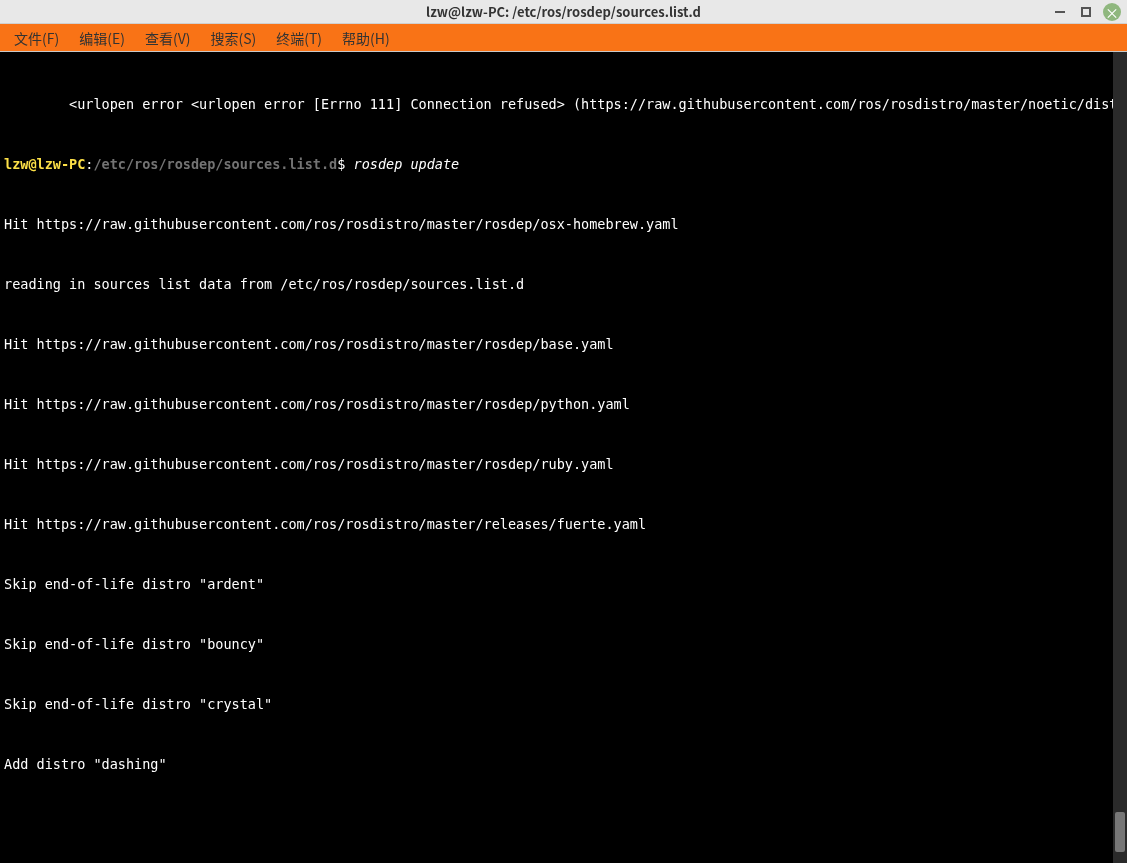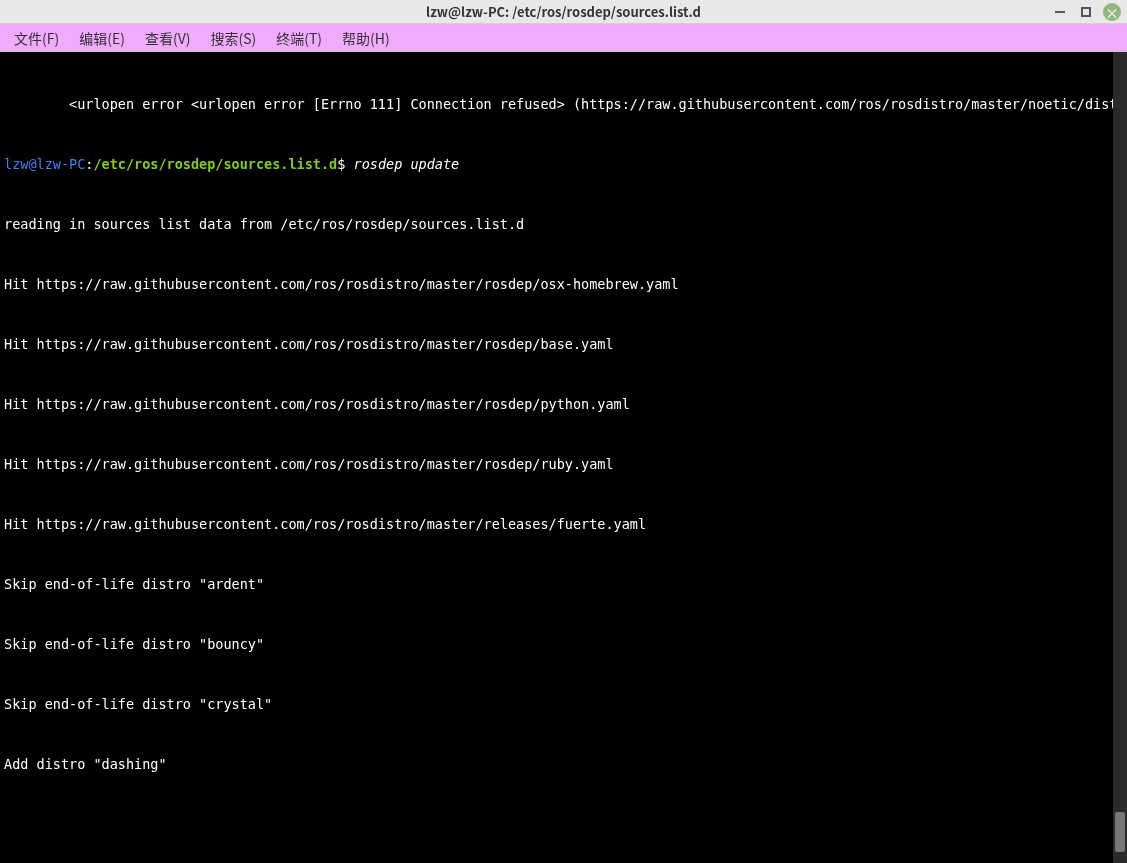--- a/index.html
+++ b/index.html
@@ -33,21 +33,21 @@
       gap: 8px;
       align-items: center;
     }
     .win-btn { width: 18px; height: 18px; display:flex; align-items:center; justify-content:center; cursor:pointer; }
     .win-btn.min::before { content:""; width:10px; height:2px; background:#555; display:block; }
     .win-btn.max::before { content:""; width:10px; height:10px; border:2px solid #555; display:block; box-sizing:border-box; }
     .win-btn.close { background:#8fb77e; border-radius:50%; }
     .win-btn.close::before { content:"×"; color:#fff; font-size:14px; line-height:1; }
     .menubar {
       height: 28px;
-      background: #f0abfc;
+      background: #f97316;
       display: flex;
       align-items: center;
       padding: 0 6px;
       gap: 4px;
       font-size: 14px;
       color: #333;
       border-bottom: 1px solid #c8c8c8;
     }
     .menubar-item { padding: 3px 8px; cursor:pointer; }
     .terminal {
@@ -56,22 +56,22 @@
       color: #fff;
       font-family: "DejaVu Sans Mono", "Noto Sans Mono CJK SC", monospace;
       font-size: 13.5px;
       line-height: 20px;
       padding: 2px 4px;
       overflow: hidden;
       position: relative;
       white-space: pre;
     }
     .term-line { white-space: pre; }
-    .user { color: #3b82f6; font-weight: normal; margin-top: 39px; }
-    .path { color: #84cc16; font-weight: bold; }
+    .user { color: #fde047; font-weight: bold; margin-top: 39px; }
+    .path { color: #737373; font-weight: bold; }
     .dollar { color: #fff; }
     .cmd { color: #fff; font-style: italic; }
     .out { color: #fff; }
     .scrollbar {
       position: absolute;
       right: 0;
       top: 0;
       bottom: 0;
       width: 14px;
       background: #2a2a2a;
@@ -101,22 +101,22 @@
   <div class="menubar-item">编辑(E)</div>
   <div class="menubar-item">查看(V)</div>
   <div class="menubar-item">搜索(S)</div>
   <div class="menubar-item">终端(T)</div>
   <div class="menubar-item">帮助(H)</div>
 </div>
 
 <div class="terminal">
   <div class="term-line out">        &lt;urlopen error &lt;urlopen error [Errno 111] Connection refused&gt; (https://raw.githubusercontent.com/ros/rosdistro/master/noetic/distribution.yaml)&gt;</div>
   <div class="term-line"><span class="user">lzw@lzw-PC</span><span class="dollar">:</span><span class="path">/etc/ros/rosdep/sources.list.d</span><span class="dollar">$</span><span class="cmd"> rosdep update</span></div>
+  <div class="term-line out">Hit https://raw.githubusercontent.com/ros/rosdistro/master/rosdep/osx-homebrew.yaml</div>
   <div class="term-line out">reading in sources list data from /etc/ros/rosdep/sources.list.d</div>
-  <div class="term-line out">Hit https://raw.githubusercontent.com/ros/rosdistro/master/rosdep/osx-homebrew.yaml</div>
   <div class="term-line out">Hit https://raw.githubusercontent.com/ros/rosdistro/master/rosdep/base.yaml</div>
   <div class="term-line out">Hit https://raw.githubusercontent.com/ros/rosdistro/master/rosdep/python.yaml</div>
   <div class="term-line out">Hit https://raw.githubusercontent.com/ros/rosdistro/master/rosdep/ruby.yaml</div>
   <div class="term-line out">Hit https://raw.githubusercontent.com/ros/rosdistro/master/releases/fuerte.yaml</div>
   <div class="term-line out">Skip end-of-life distro "ardent"</div>
   <div class="term-line out">Skip end-of-life distro "bouncy"</div>
   <div class="term-line out">Skip end-of-life distro "crystal"</div>
   <div class="term-line out">Add distro "dashing"</div>
   
   

